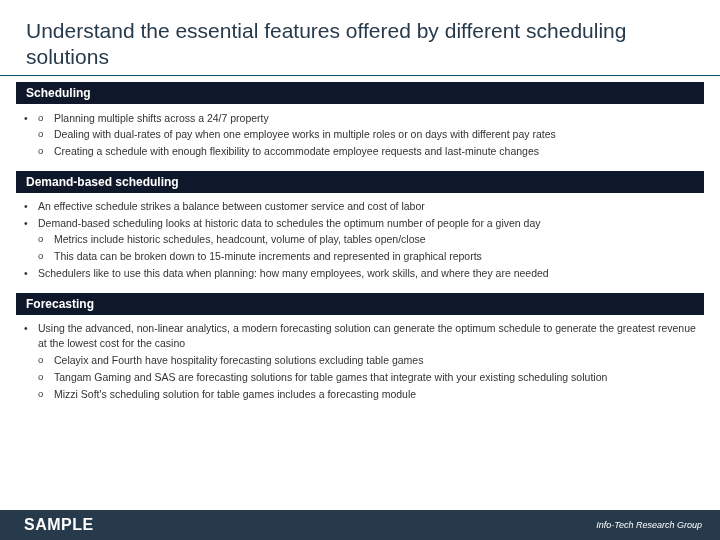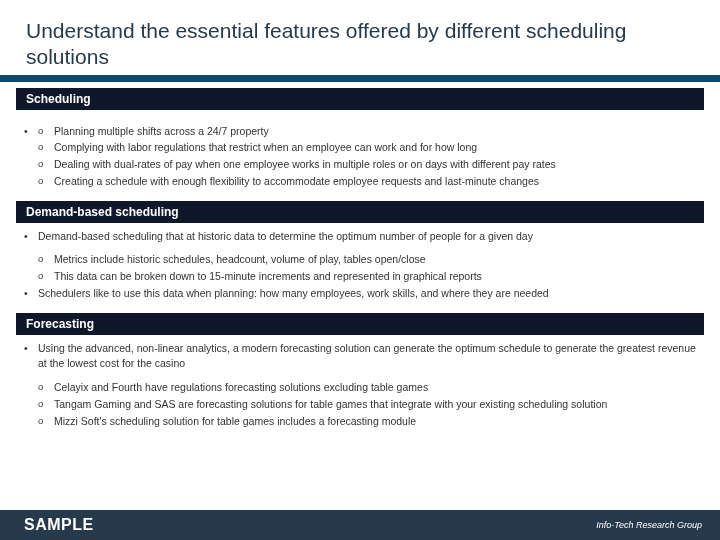--- a/index.html
+++ b/index.html
@@ -17,21 +17,21 @@
     width: 720px;
     height: 540px;
     position: relative;
   }
   .title {
     font-size: 21px;
     font-weight: 400;
     color: #273a4b;
     padding: 18px 26px 4px 26px;
     line-height: 1.25;
-    border-bottom: 7px solid #0c4a6e;
+    border-bottom: 1px solid #0c4a6e;
     margin: 0 0 6px 0;
   }
   .section-bar {
     background: #0f172a;
     color: #fff;
     font-weight: bold;
     font-size: 12px;
     padding: 4px 10px;
     margin: 0 16px;
   }
@@ -51,21 +51,21 @@
   }
   .content-block ul.top > li::before {
     content: "•";
     position: absolute;
     left: 0;
     top: 0;
   }
   .content-block ul.sub {
     list-style: none;
     padding-left: 0;
-    margin-top: 8px;
+    margin-top: 1px;
   }
   .content-block ul.sub > li {
     position: relative;
     padding-left: 16px;
     margin-bottom: 1px;
   }
   .content-block ul.sub > li::before {
     content: "o";
     position: absolute;
     left: 0;
@@ -103,51 +103,53 @@
 <div class="slide">
 
   <h1 class="title">Understand the essential features offered by different scheduling solutions</h1>
 
   <div class="section-bar">Scheduling</div>
   <div class="content-block">
     <ul class="top">
       <li>
         <ul class="sub">
           <li>Planning multiple shifts across a 24/7 property</li>
-          <li>Complying with labor regulations that restrict when an employee can work and for how long</li>
           <li>Dealing with dual-rates of pay when one employee works in multiple roles or on days with different pay rates</li>
           <li>Creating a schedule with enough flexibility to accommodate employee requests and last-minute changes</li>
         </ul>
       </li>
     </ul>
   </div>
 
   <div class="section-bar">Demand-based scheduling</div>
   <div class="content-block">
     <ul class="top">
       <li>
-        <span>Demand-based scheduling that at historic data to determine the optimum number of people for a given day</span>
+        <span>An effective schedule strikes a balance between customer service and cost of labor</span>
+      </li>
+      <li>
+        <span>Demand-based scheduling looks at historic data to schedules the optimum number of people for a given day</span>
         <ul class="sub">
           <li>Metrics include historic schedules, headcount, volume of play, tables open/close</li>
           <li>This data can be broken down to 15-minute increments and represented in graphical reports</li>
         </ul>
       </li>
       <li>
         <span>Schedulers like to use this data when planning: how many employees, work skills, and where they are needed</span>
       </li>
     </ul>
   </div>
 
   <div class="section-bar">Forecasting</div>
   <div class="content-block">
     <ul class="top">
       <li>
         <span>Using the advanced, non-linear analytics, a modern forecasting solution can generate the optimum schedule to generate the greatest revenue at the lowest cost for the casino</span>
         <ul class="sub">
-          <li>Celayix and Fourth have regulations forecasting solutions excluding table games</li>
+          <li>Celayix and Fourth have hospitality forecasting solutions excluding table games</li>
           <li>Tangam Gaming and SAS are forecasting solutions for table games that integrate with your existing scheduling solution</li>
           <li>Mizzi Soft's scheduling solution for table games includes a forecasting module</li>
         </ul>
       </li>
     </ul>
   </div>
 
   <div class="footer">
     <span class="sample">SAMPLE</span>
     <span class="footer-right">Info-Tech Research Group</span>

